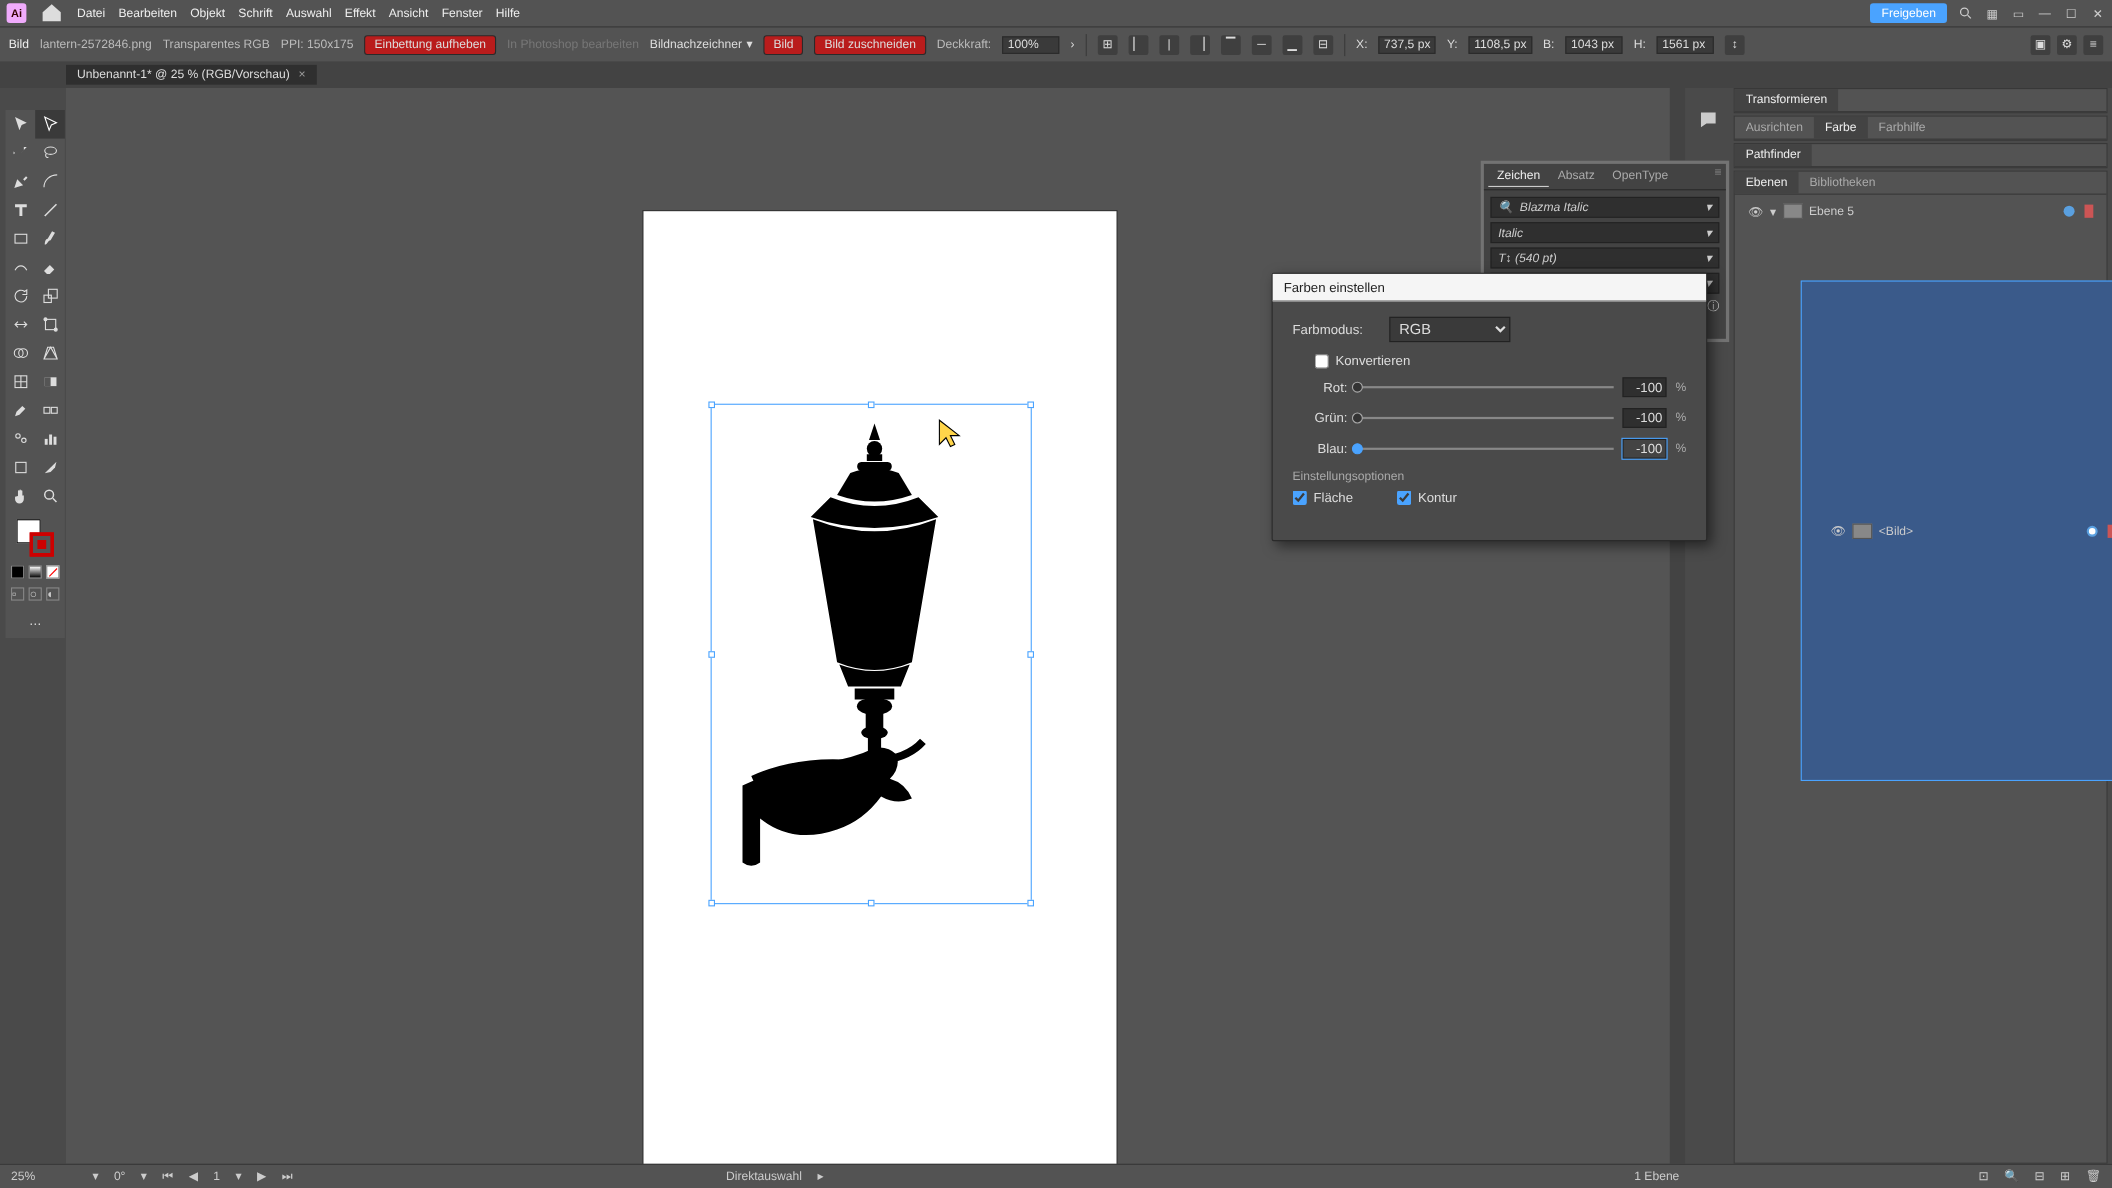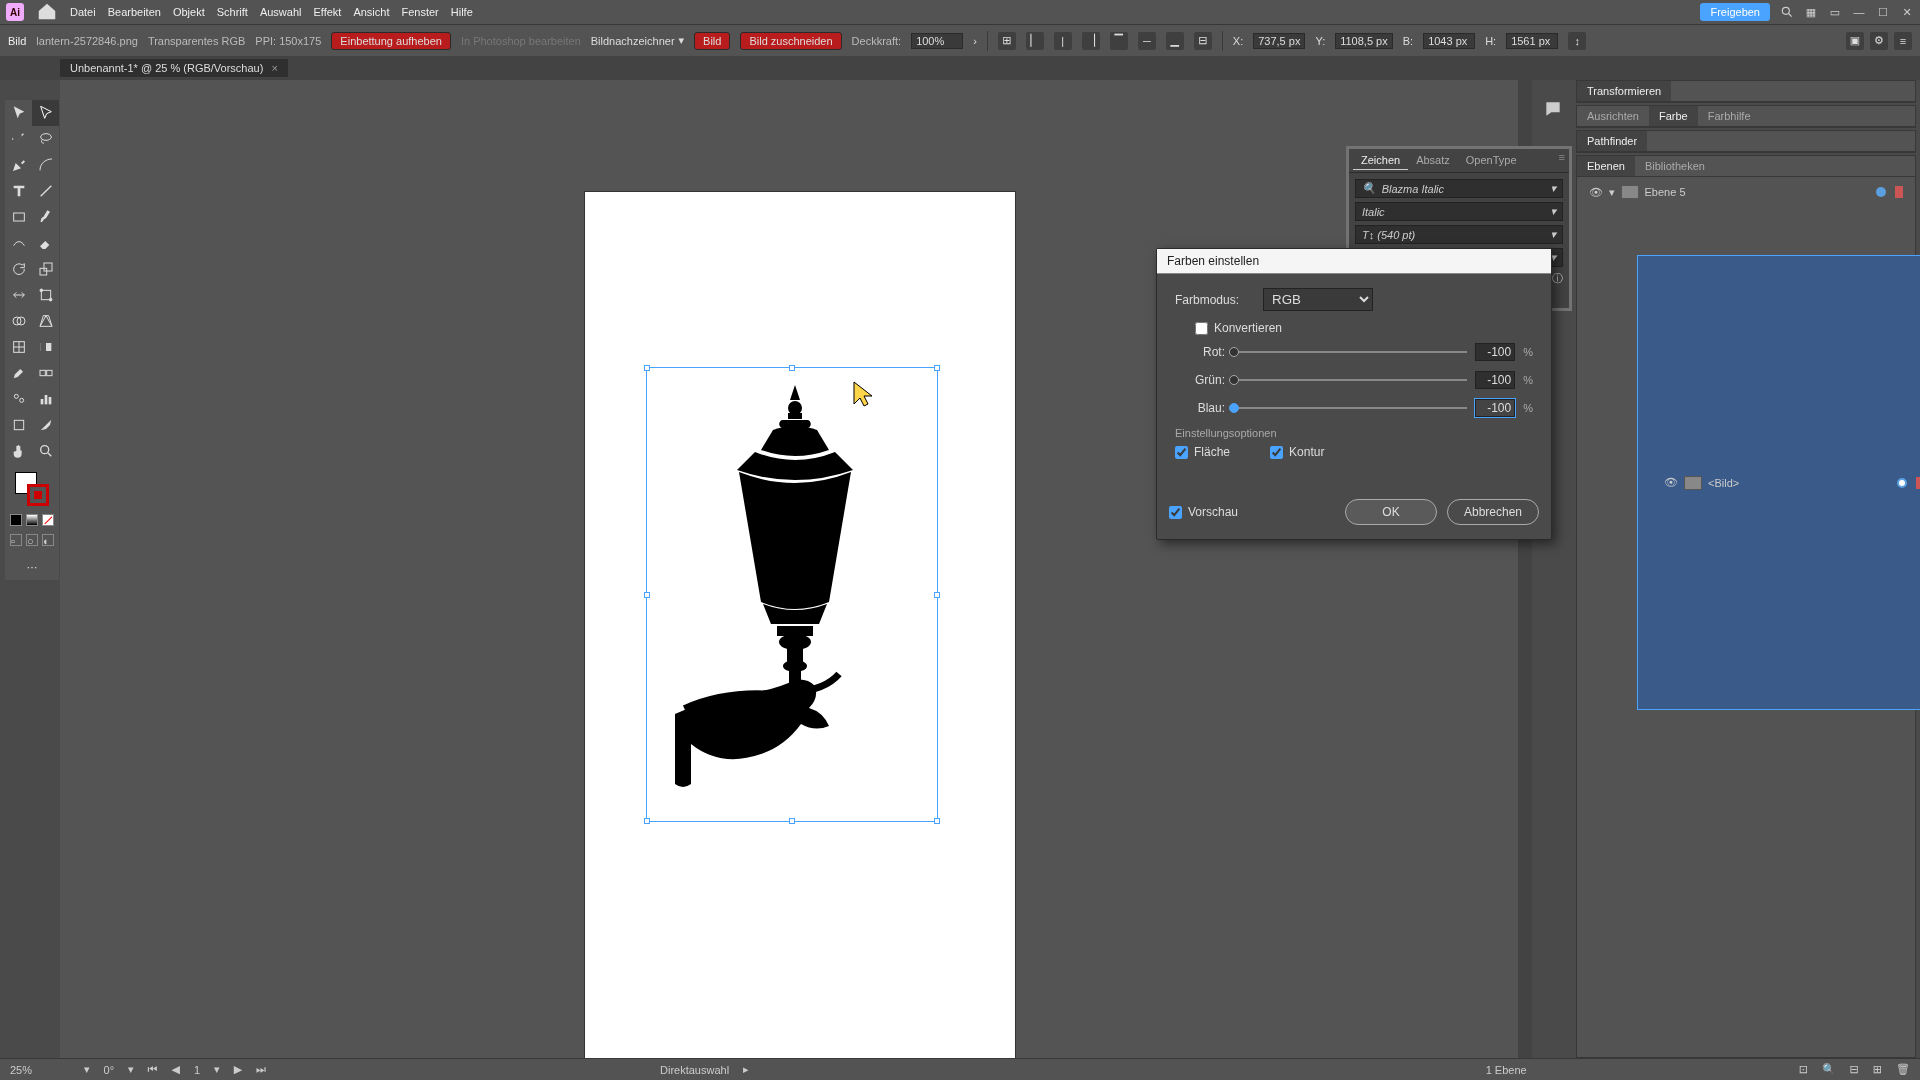--- a/index.html
+++ b/index.html
@@ -500,28 +500,20 @@
       <div class="chk">
           <input type="checkbox" checked="" style="">
           <span>Fläche</span>
         </div>
       <div class="chk">
           <input type="checkbox" checked="" style="">
           <span>Kontur</span>
         </div>
     </div>
   </div>
-  <div class="dlg-btns">
-    <div class="chk">
-        <input type="checkbox" checked="" style="">
-        <span>Vorschau</span>
-      </div>
-    <div class="pill primary">OK</div>
-    <div class="pill">Abbrechen</div>
-  </div>
 </div>
 
 <div class="rpan">
   <div class="panel">
     <div class="ptabs">
         <div class="ptab active">Transformieren</div>
       </div>
   </div>
   <div class="panel">
     <div class="ptabs">

